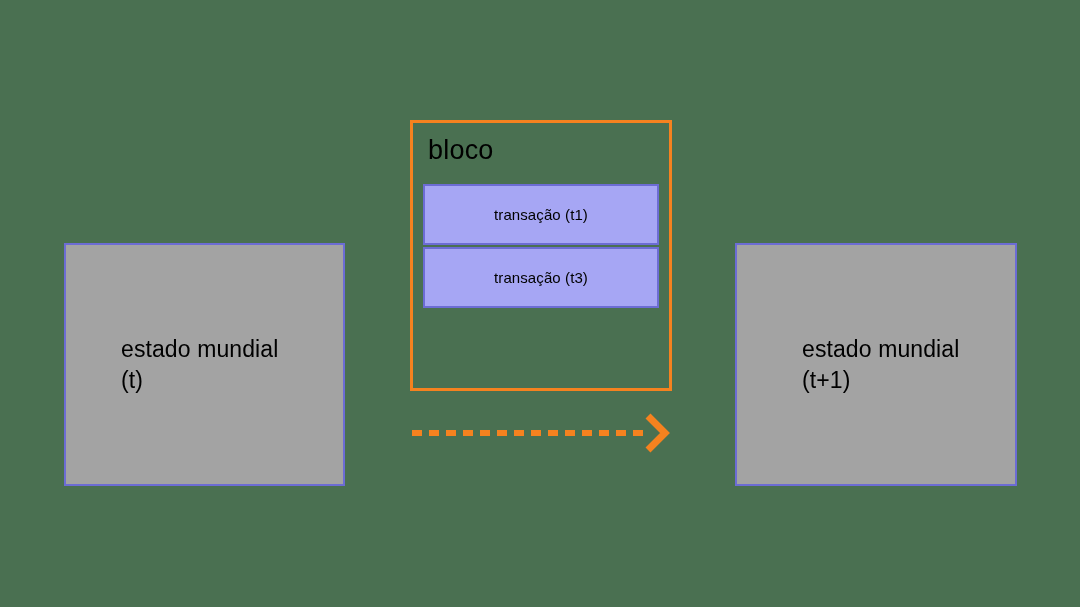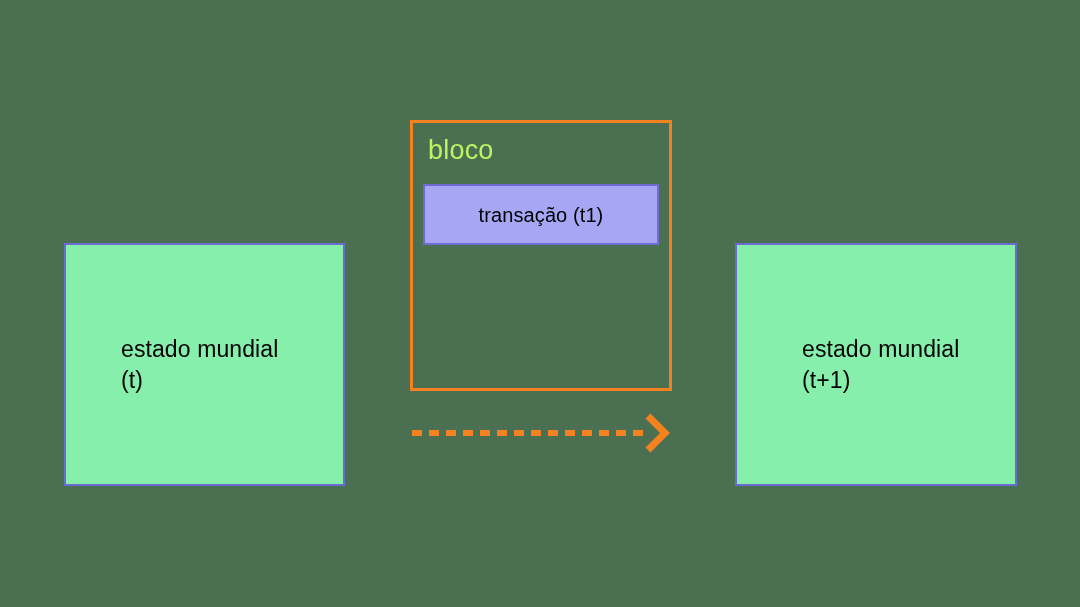--- a/index.html
+++ b/index.html
@@ -18,21 +18,21 @@
     position: relative;
     width: 1080px;
     height: 607px;
     background: #4a7051;
   }
 
   
   .state-box {
     position: absolute;
     box-sizing: border-box;
-    background: #86efac;
+    background: #a3a3a3;
     border: 2px solid #6c6cd4;
     display: flex;
     align-items: center;
   }
   .state-box .state-label {
     display: block;
     padding-left: 55px;
     padding-right: 10px;
     color: #000000;
     font-size: 23px;
@@ -66,21 +66,21 @@
     width: 262px;
     height: 271px;
     border: 3px solid #f5821f;
     background: transparent;
   }
 
   #block-title {
     position: absolute;
     left: 15px;
     top: 14px;
-    color: #bef264;
+    color: #000000;
     font-size: 27px;
     line-height: 1;
     letter-spacing: 0.2px;
   }
 
   #tx-list {
     position: absolute;
     left: 10px;
     top: 61px;
     right: 10px;
@@ -93,21 +93,21 @@
     box-sizing: border-box;
     height: 61px;
     background: #a6a6f4;
     border: 2px solid #6c6cd4;
     display: flex;
     align-items: center;
     justify-content: center;
   }
   .tx-box .tx-label {
     color: #000000;
-    font-size: 20px;
+    font-size: 15px;
     line-height: 1;
     letter-spacing: 0.1px;
   }
 
   
   #flow-arrow {
     position: absolute;
     left: 408px;
     top: 410px;
     width: 266px;
@@ -130,20 +130,23 @@
 (t)</span>
   </div>
 
   <div id="block-container">
     <div id="block-title">bloco</div>
 
     <div id="tx-list">
       <div class="tx-box">
         <span class="tx-label">transação (t1)</span>
       </div>
+      <div class="tx-box">
+        <span class="tx-label">transação (t3)</span>
+      </div>
     </div>
   </div>
 
   <div id="flow-arrow">
     <svg viewBox="0 0 266 46" xmlns="http://www.w3.org/2000/svg">
       <line x1="4" y1="23" x2="240" y2="23" stroke="#f5821f" stroke-width="6" stroke-dasharray="10 7" stroke-linecap="butt"></line>
       <polyline points="240,6 257,23 240,40" fill="none" stroke="#f5821f" stroke-width="7" stroke-linecap="butt" stroke-linejoin="miter"></polyline>
     </svg>
   </div>
 

